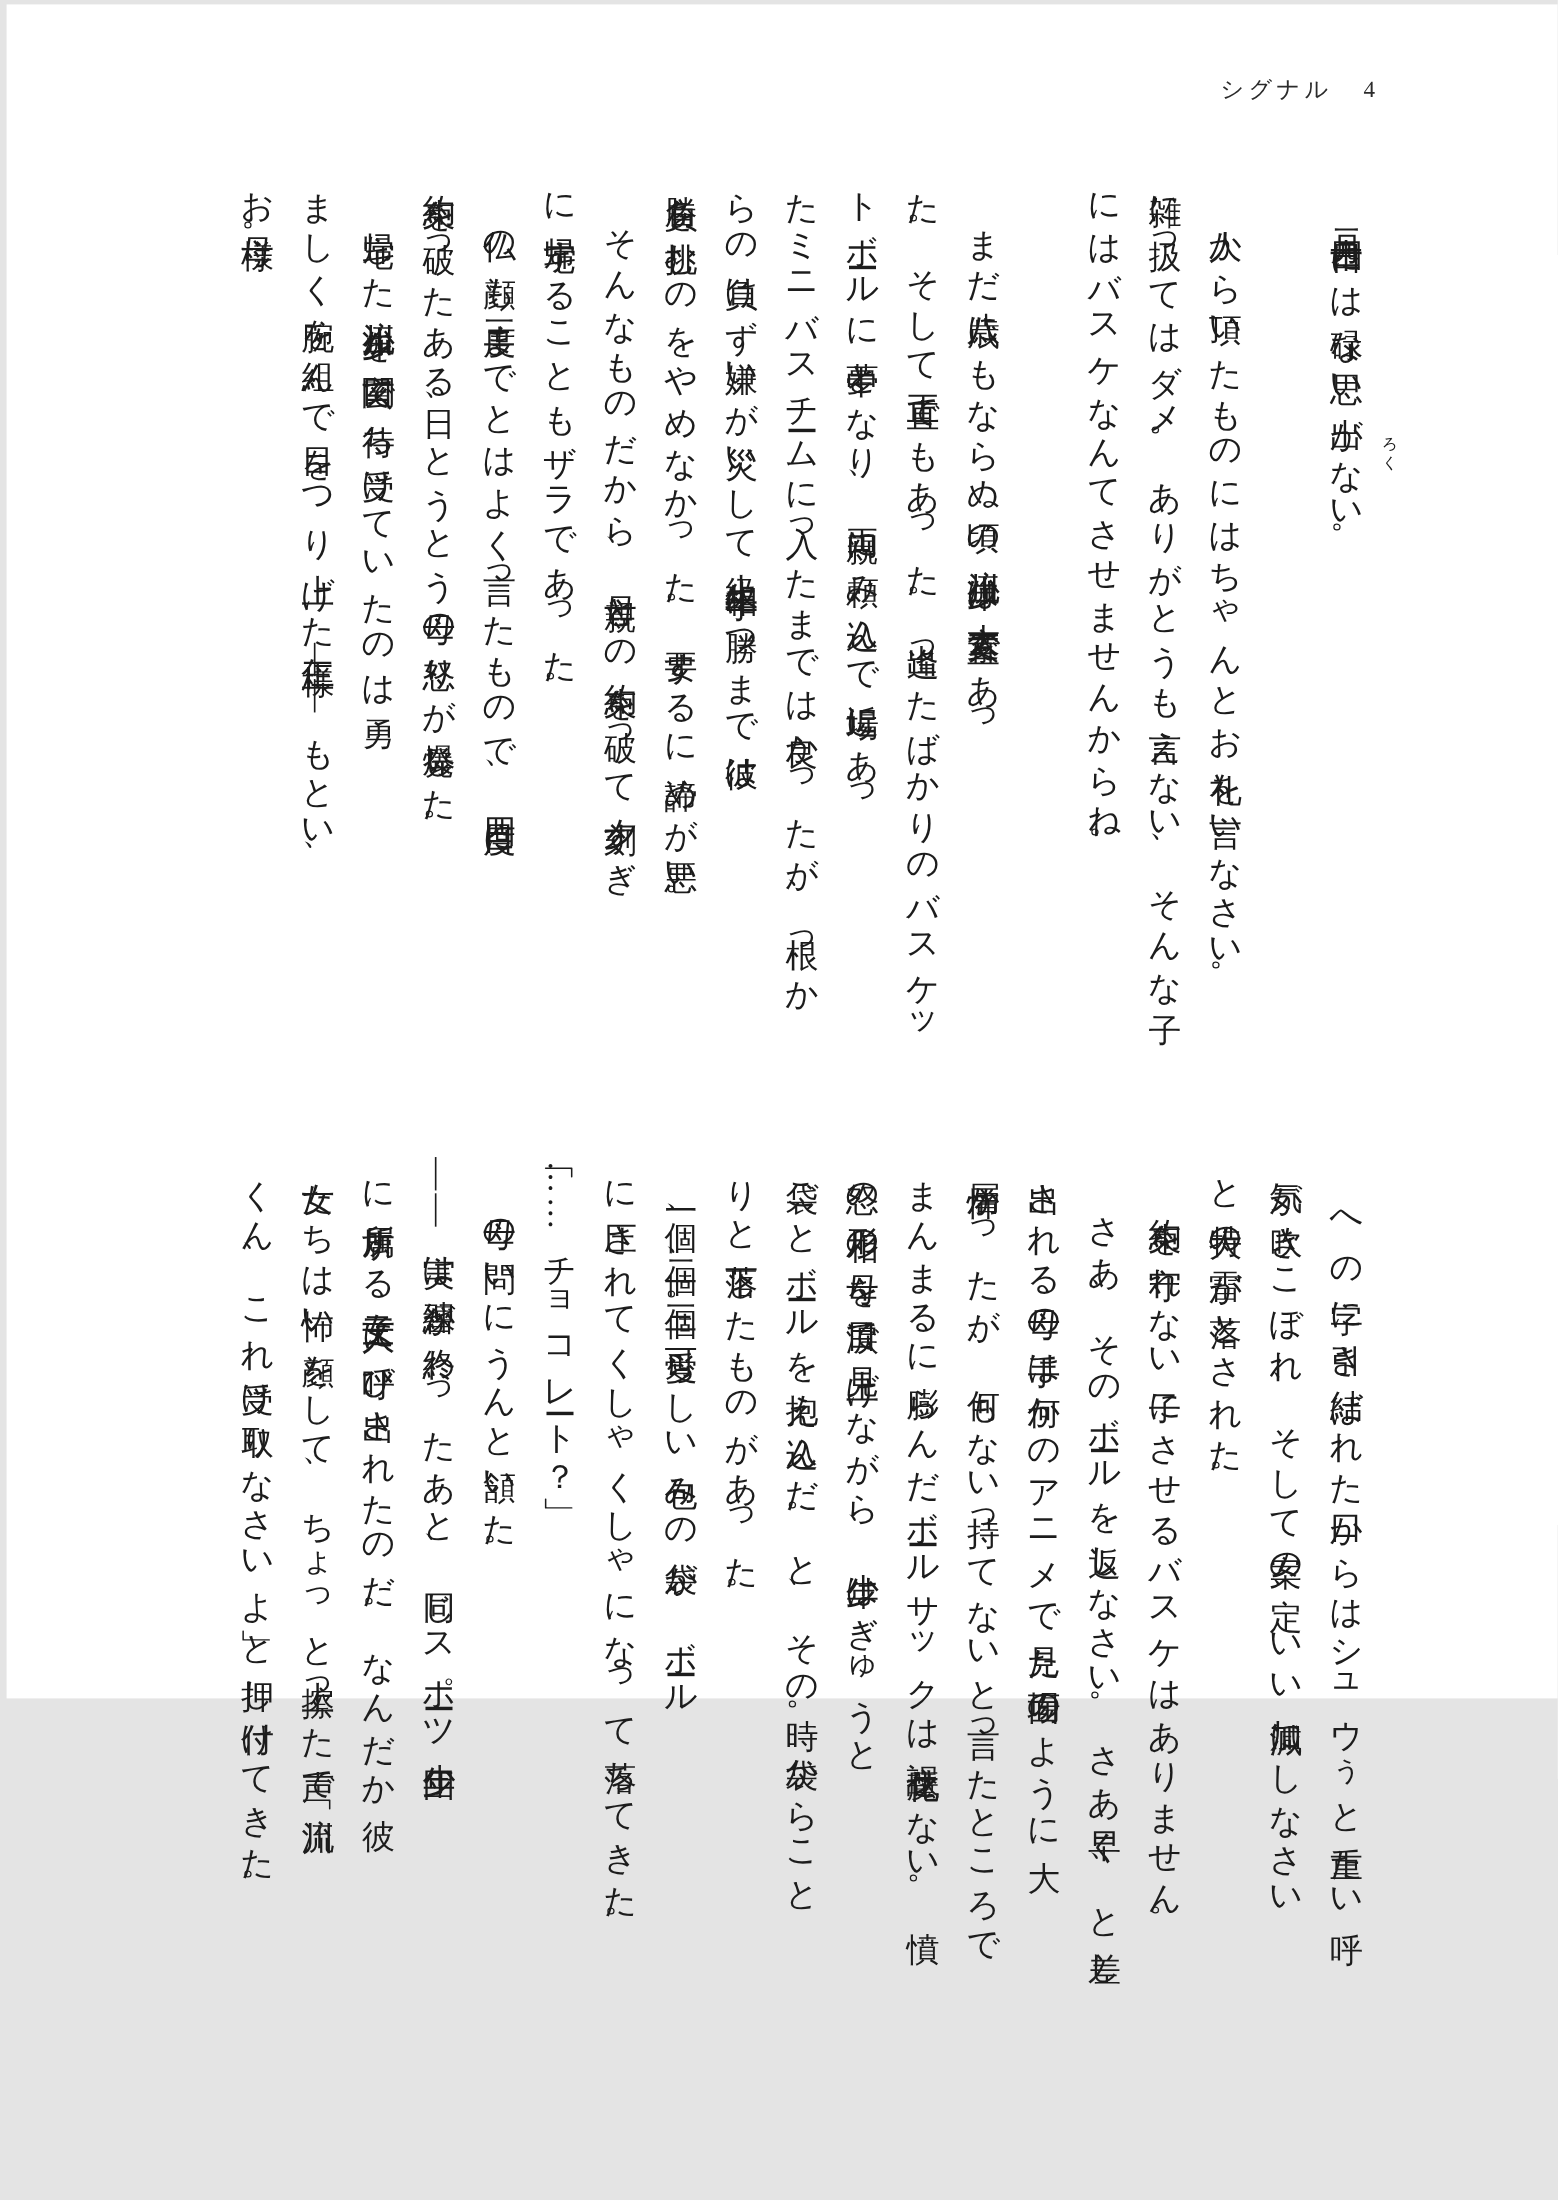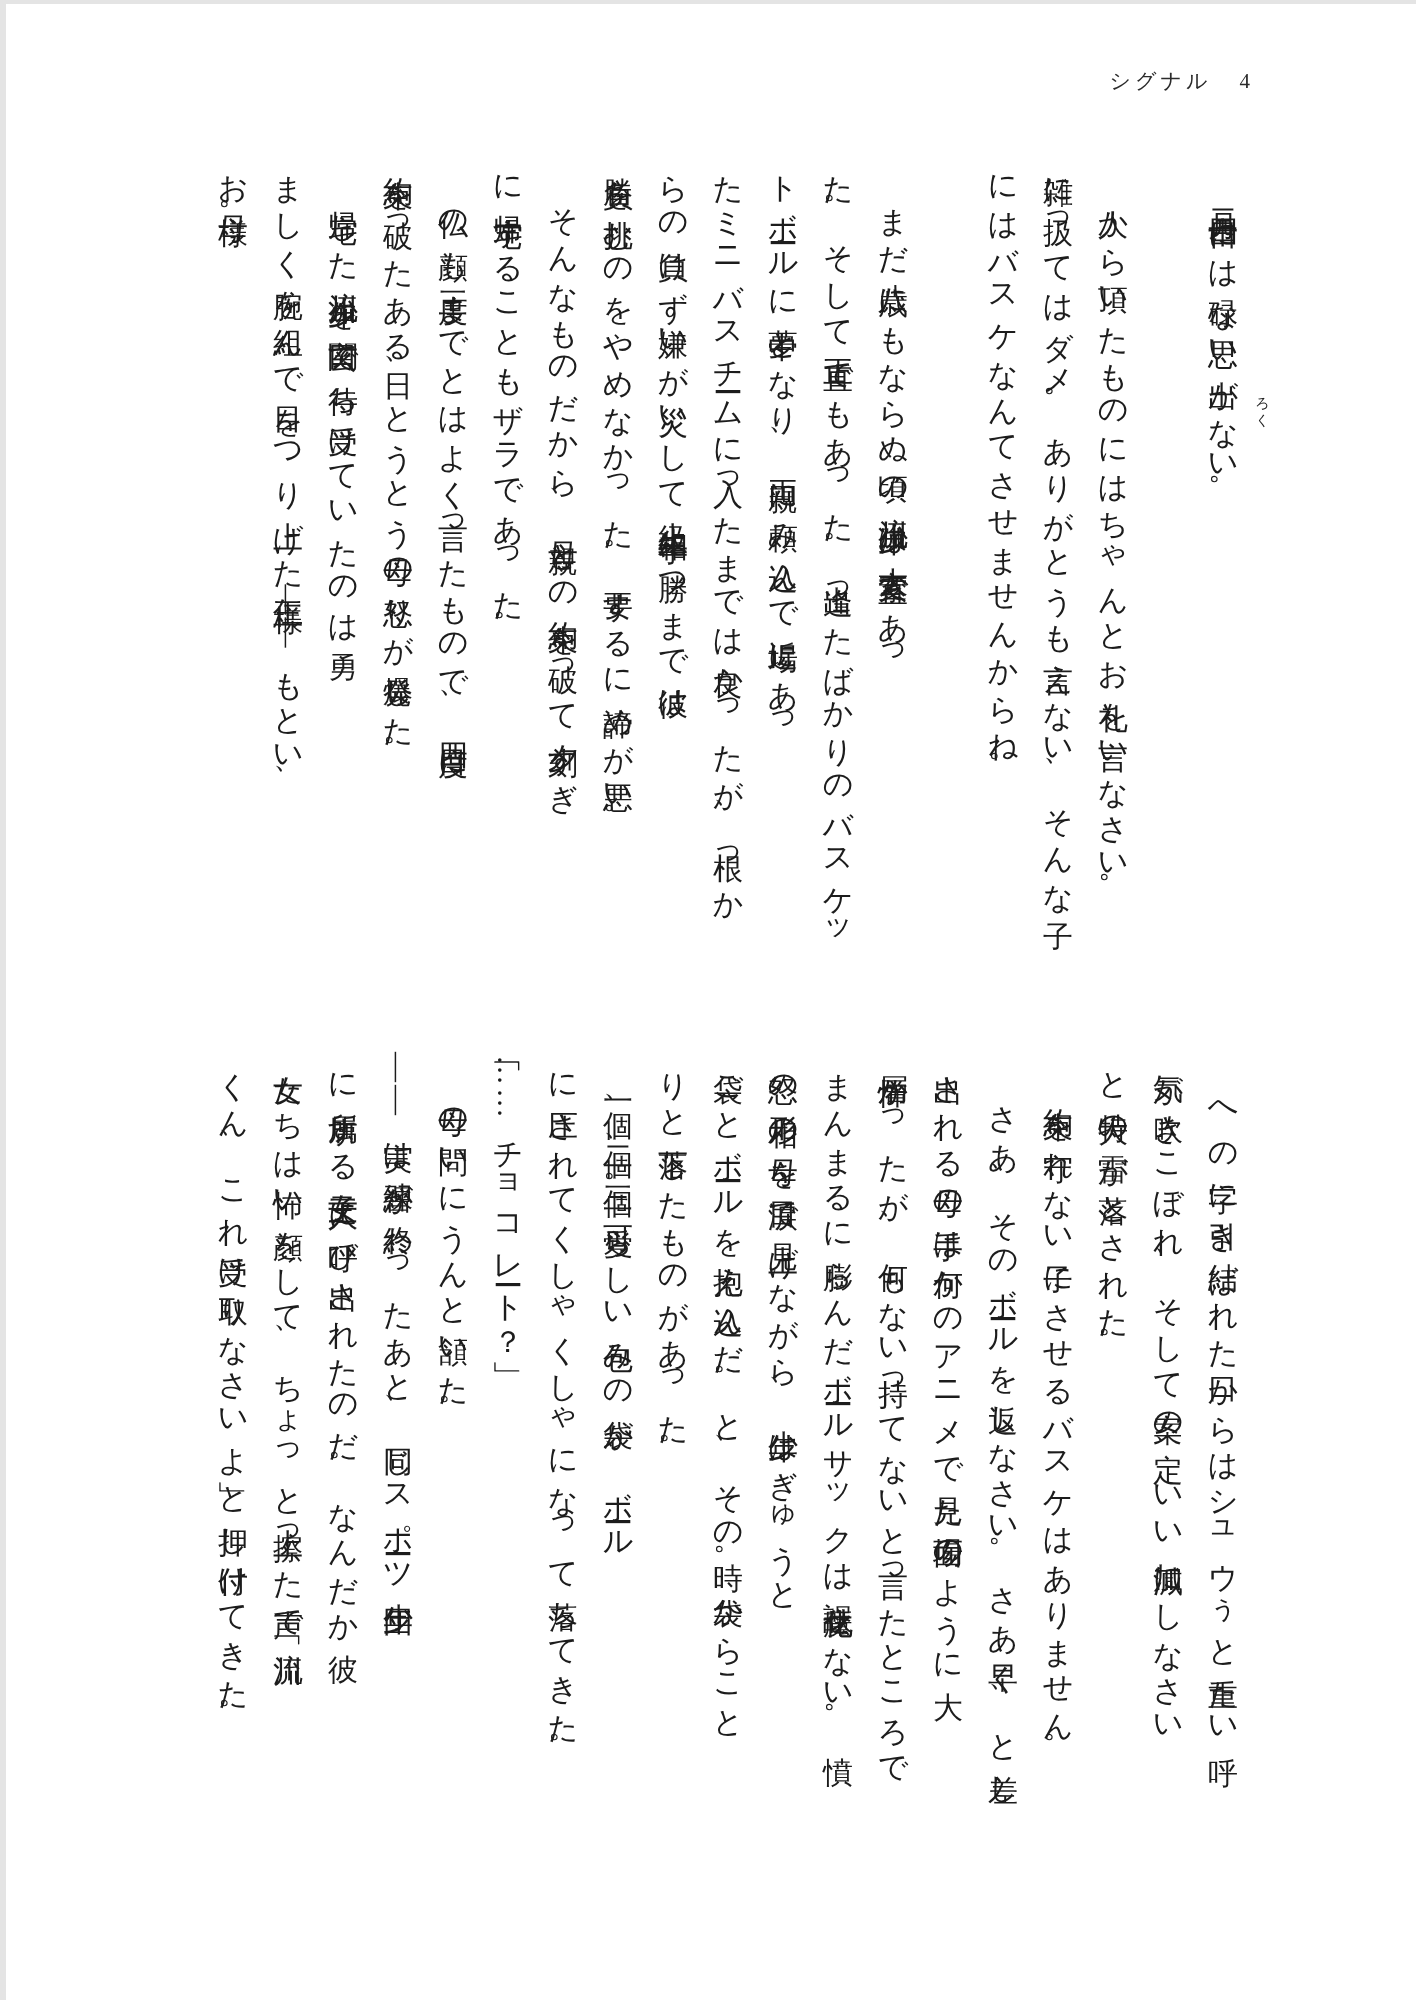--- a/index.html
+++ b/index.html
@@ -4,21 +4,21 @@
 <style>
   html, body {
     margin: 0; padding: 0;
     width: 1416px; height: 2000px;
     background: #e4e4e4;
     overflow: hidden;
   }
   .page {
     position: absolute;
     left: 6px; top: 4px;
-    width: 1410px; height: 1996px;
+    width: 1410px; height: 1540px;
     background: #ffffff;
   }
   .running-head {
     position: absolute;
     top: 63px; right: 166px;
     display: flex;
     align-items: baseline;
     gap: 28px;
     font-family: "Liberation Serif", "DejaVu Serif", serif;
     font-size: 21px;

